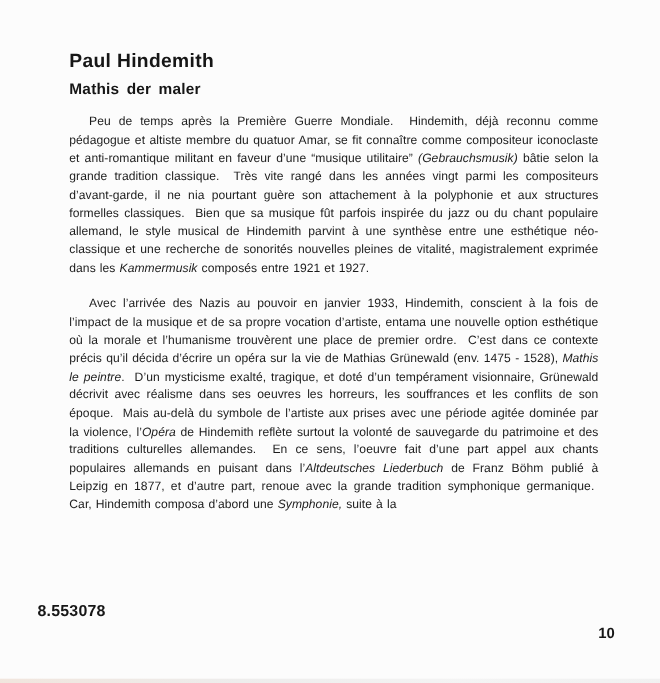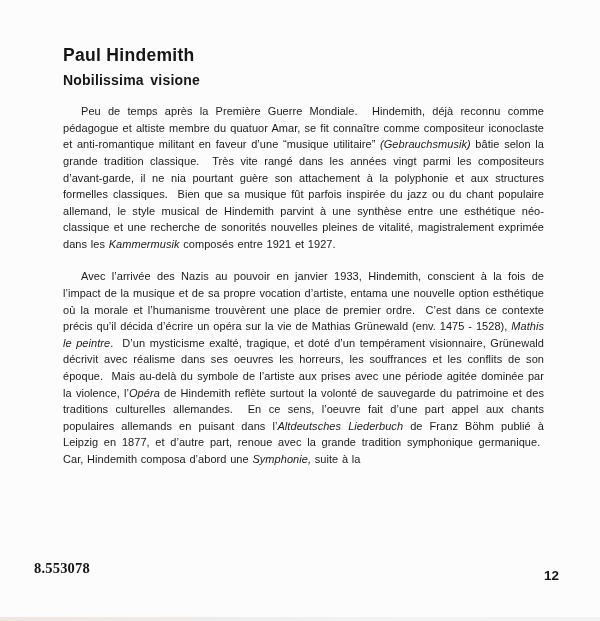--- a/index.html
+++ b/index.html
@@ -49,26 +49,25 @@
     letter-spacing: 0.05px;
     color: #1c1c1c;
   }
   .para + .para {
     margin-top: 16px;
   }
   .para .it { font-style: italic; }
   .footer-catalog {
     position: absolute;
     left: 34px;
-    top: 560px;
+    top: 548px;
     font-size: 14.5px;
     font-weight: 700;
     letter-spacing: 0.2px;
     color: #161616;
-    font-family: Liberation Serif, serif;
   }
   .footer-page {
     position: absolute;
     right: 41px;
     top: 568px;
     font-size: 13.5px;
     font-weight: 700;
     color: #161616;
   }
   .scan-edge {
@@ -81,23 +80,23 @@
     opacity: 0.9;
   }
 </style>
 </head>
 <body>
 
 <div class="page">
   <div class="content">
     <div class="title">Paul Hindemith</div>
     <div class="works">
-      <div class="work-line">Nobilissima visione</div>
+      <div class="work-line">Mathis der maler</div>
     </div>
     <div class="body-text">
       <p class="para"><span>Peu de temps après la Première Guerre Mondiale.&nbsp; Hindemith, déjà reconnu comme pédagogue et altiste membre du quatuor Amar, se fit connaître comme compositeur iconoclaste et anti-romantique militant en faveur d’une “musique utilitaire” </span><span class="it">(Gebrauchsmusik)</span><span> bâtie selon la grande tradition classique.&nbsp; Très vite rangé dans les années vingt parmi les compositeurs d’avant-garde, il ne nia pourtant guère son attachement à la polyphonie et aux structures formelles classiques.&nbsp; Bien que sa musique fût parfois inspirée du jazz ou du chant populaire allemand, le style musical de Hindemith parvint à une synthèse entre une esthétique néo-classique et une recherche de sonorités nouvelles pleines de vitalité, magistralement exprimée dans les </span><span class="it">Kammermusik</span><span> composés entre 1921 et 1927.</span></p>
       <p class="para"><span>Avec l’arrivée des Nazis au pouvoir en janvier 1933, Hindemith, conscient à la fois de l’impact de la musique et de sa propre vocation d’artiste, entama une nouvelle option esthétique où la morale et l’humanisme trouvèrent une place de premier ordre.&nbsp; C’est dans ce contexte précis qu’il décida d’écrire un opéra sur la vie de Mathias Grünewald (env. 1475 - 1528), </span><span class="it">Mathis le peintre</span><span>.&nbsp; D’un mysticisme exalté, tragique, et doté d’un tempérament visionnaire, Grünewald décrivit avec réalisme dans ses oeuvres les horreurs, les souffrances et les conflits de son époque.&nbsp; Mais au-delà du symbole de l’artiste aux prises avec une période agitée dominée par la violence, l’</span><span class="it">Opéra</span><span> de Hindemith reflète surtout la volonté de sauvegarde du patrimoine et des traditions culturelles allemandes.&nbsp; En ce sens, l’oeuvre fait d’une part appel aux chants populaires allemands en puisant dans l’</span><span class="it">Altdeutsches Liederbuch</span><span> de Franz Böhm publié à Leipzig en 1877, et d’autre part, renoue avec la grande tradition symphonique germanique.&nbsp; Car, Hindemith composa d’abord une </span><span class="it">Symphonie,</span><span> suite à la</span></p>
     </div>
   </div>
   <div class="footer-catalog">8.553078</div>
-  <div class="footer-page">12</div>
+  <div class="footer-page">10</div>
   <div class="scan-edge"></div>
 </div>
 
 </body></html>

